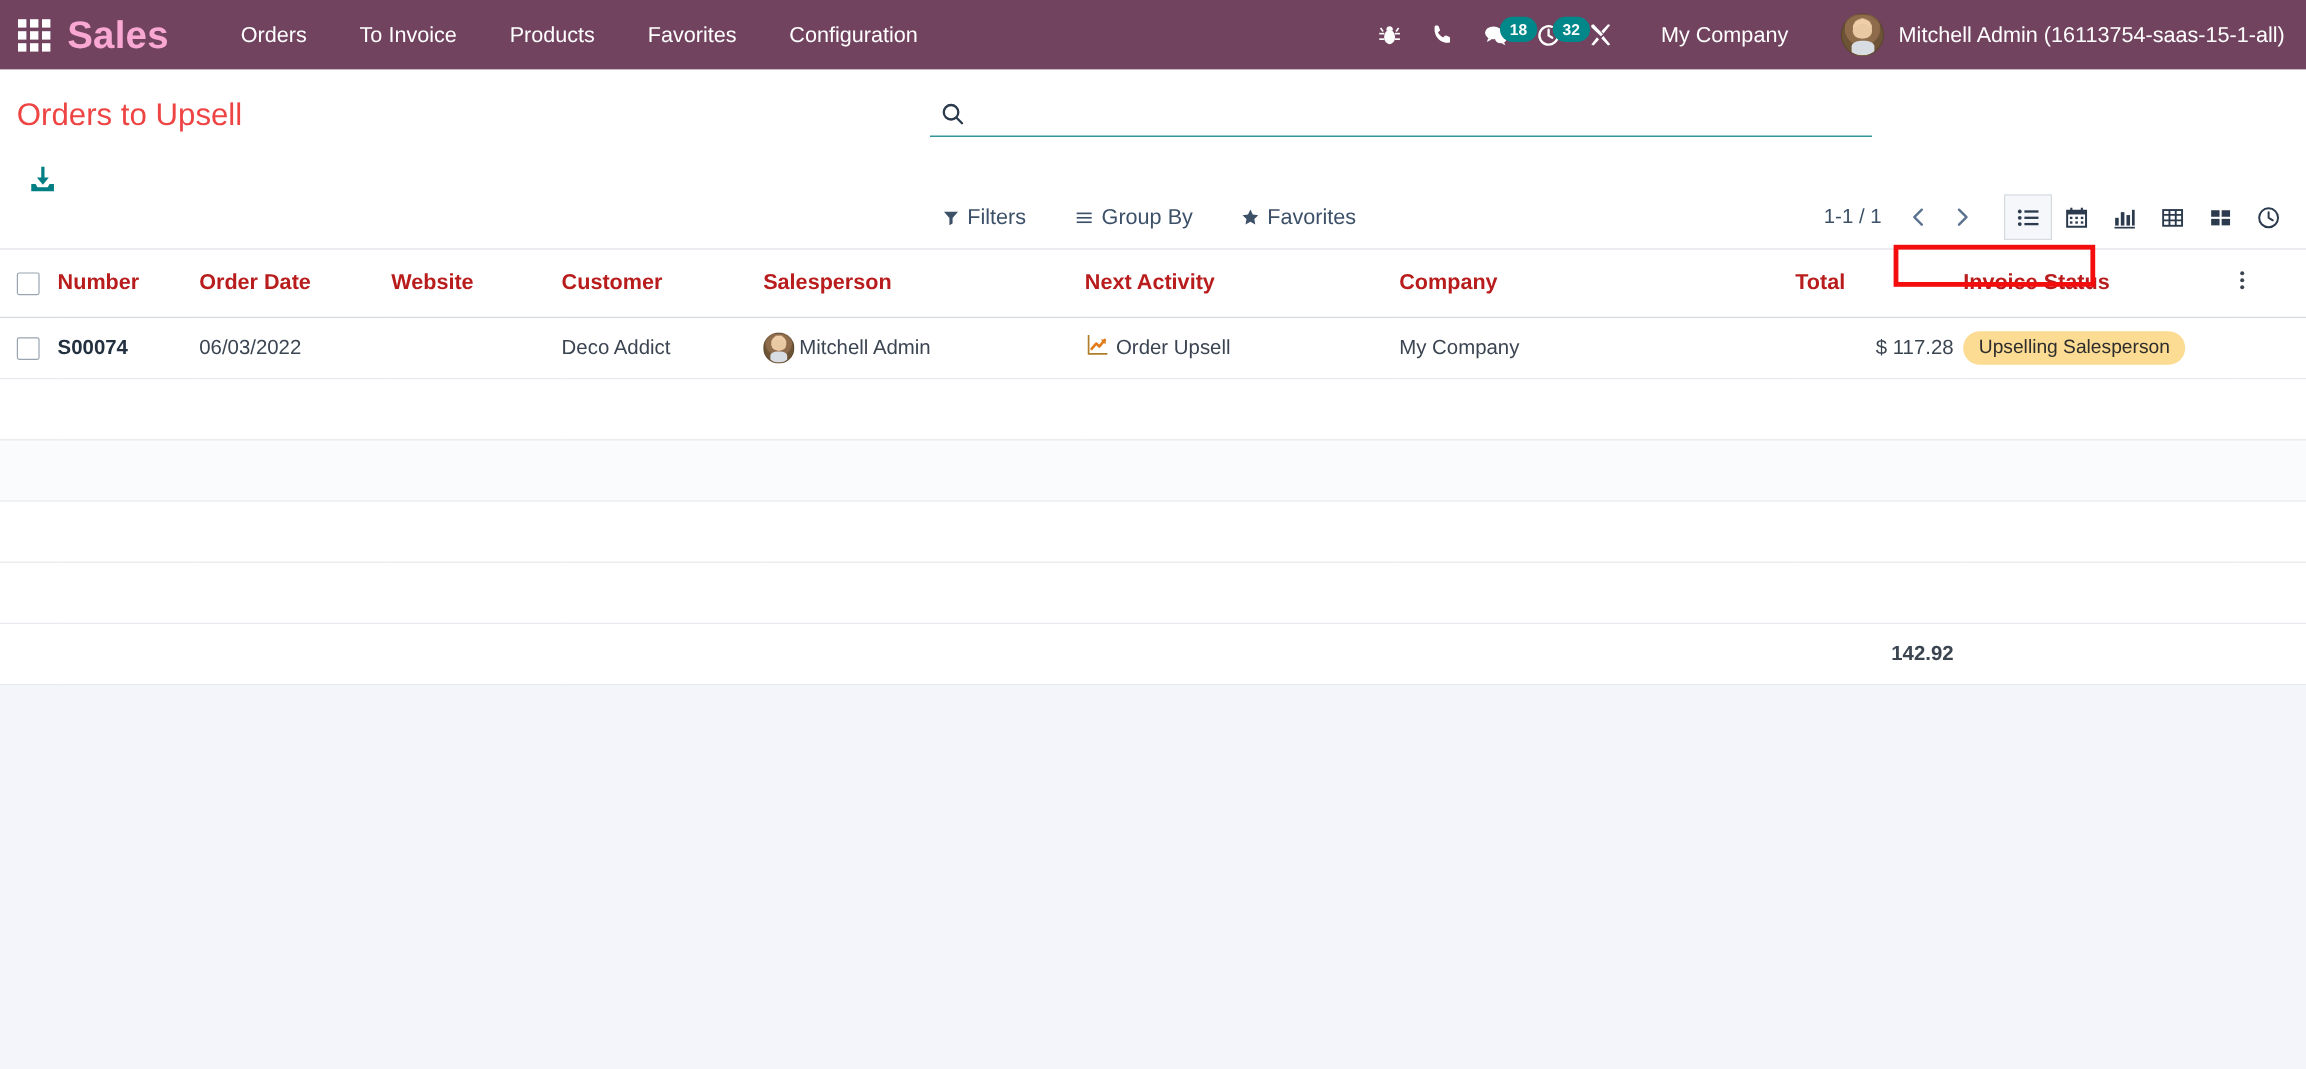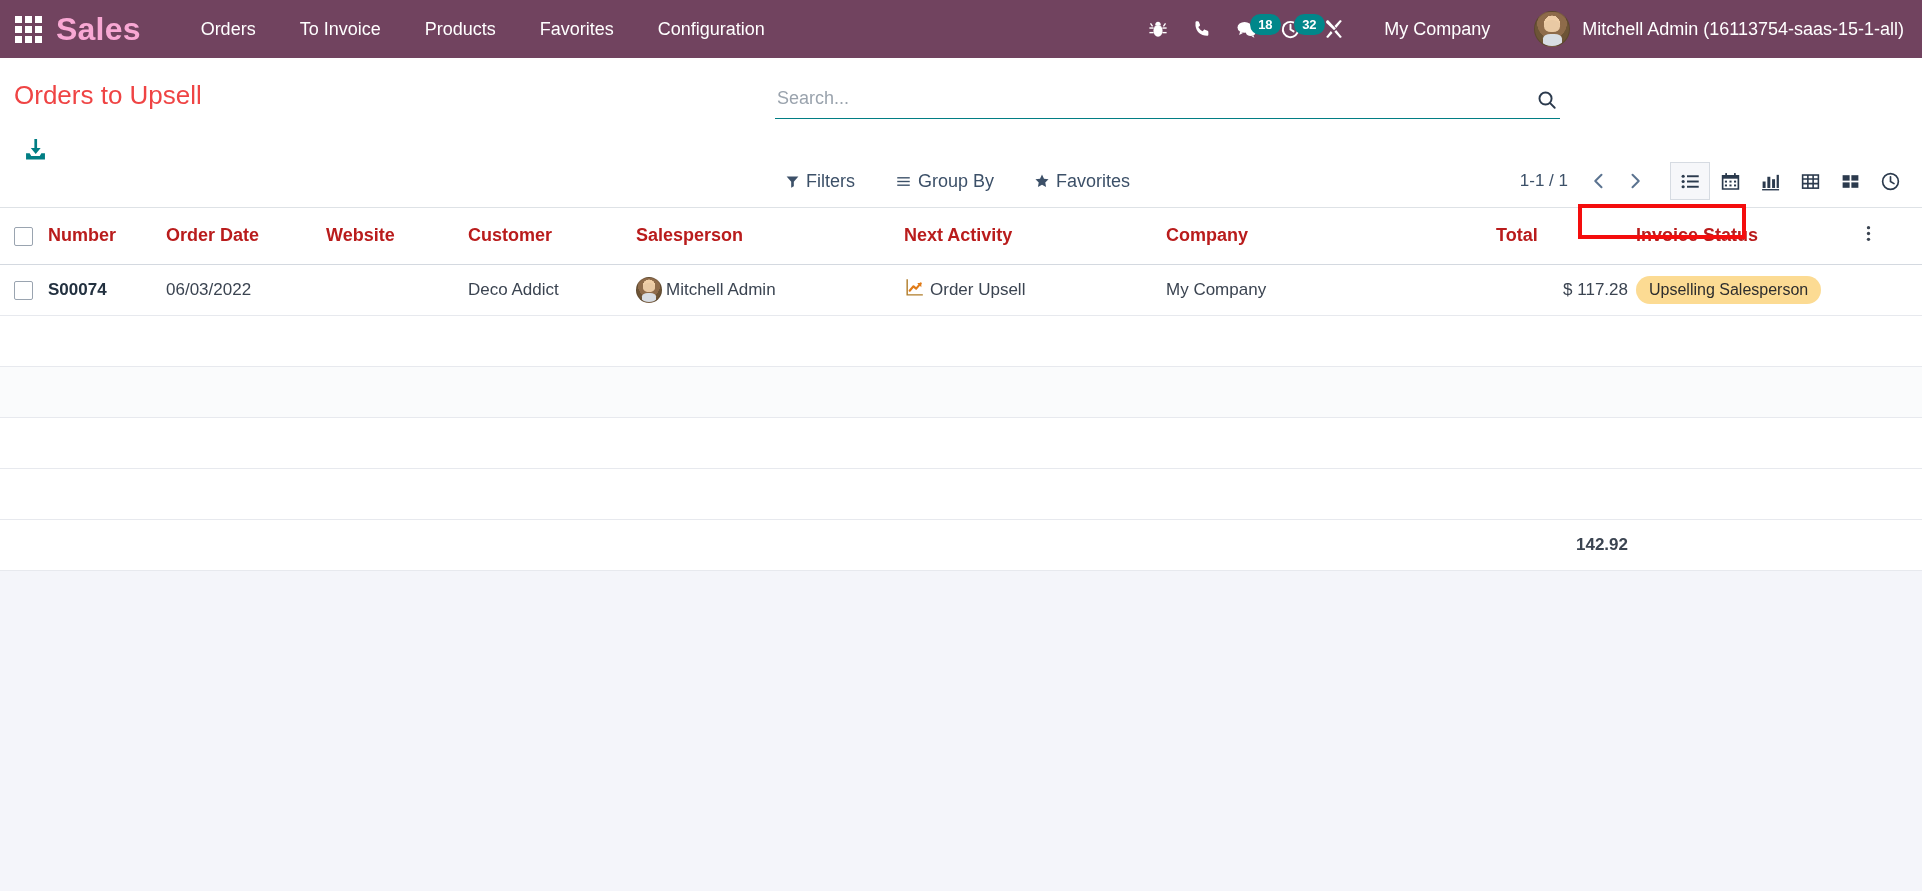--- a/index.html
+++ b/index.html
@@ -394,21 +394,20 @@
 
     <div class="cp-download">
       <svg width="27" height="27" viewBox="0 0 24 24" fill="#017e84">
         <path d="M11 2.6h2.4v8h3.2L12.2 16 7.8 10.6H11z"></path>
         <path d="M3.6 15.4h3.2l1.4 2.4h7.6l1.4-2.4h3.2v5.4H3.6z"></path>
       </svg>
     </div>
 
     <div class="search-wrap">
       <div class="search-box">
-        <input class="search-input" type="text" placeholder="Search..." style="">
         <span class="search-icon-btn">
           <svg width="22" height="22" viewBox="0 0 24 24" fill="none" stroke="#2b3a4d" stroke-width="2.1">
             <circle cx="10.4" cy="10.4" r="6.6"></circle>
             <path d="M15.4 15.4l5 5" stroke-linecap="round"></path>
           </svg>
         </span>
       </div>
     </div>
 
     <div class="cp-row2">

